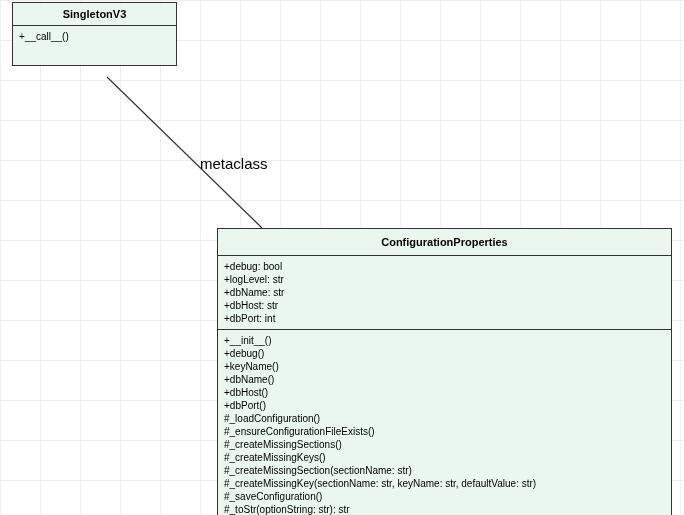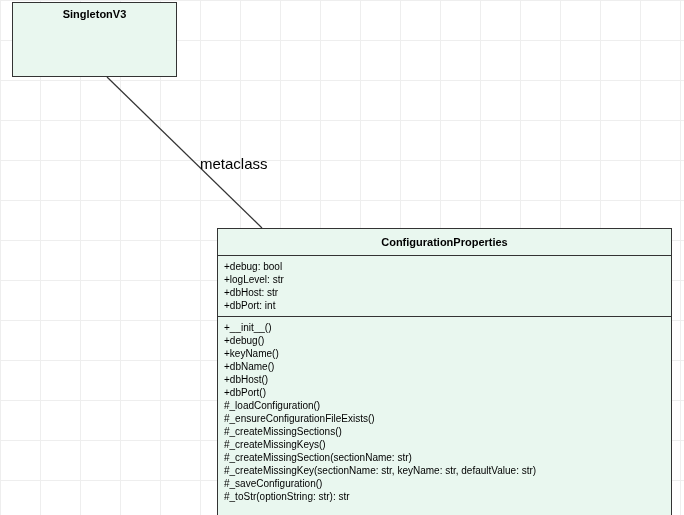--- a/index.html
+++ b/index.html
@@ -16,29 +16,33 @@
 <body>
 
 <div class="grid"></div>
 
 <svg class="conn">
   <line x1="107" y1="77" x2="262" y2="228" stroke="#333" stroke-width="1.2"></line>
 </svg>
 
 <div class="edge-label" style="left:200px;top:155px">metaclass</div>
 
-<div class="class-box" style="left:12px;top:2px;width:165px;height:75px">
+<div class="class-box" style="left:12px;top:2px;width:165px;height:64px">
   <div class="compartment class-name">SingletonV3</div>
+  <div class="compartment" style="height:48px">
+    <div class="method">+__call__()</div>
+  </div>
 </div>
 
 <div class="class-box" style="left:217px;top:228px;width:455px;height:337px">
   <div class="compartment class-name" style="padding:6px">ConfigurationProperties</div>
   <div class="compartment">
     <div class="attr">+debug: bool</div>
     <div class="attr">+logLevel: str</div>
+    <div class="attr">+dbName: str</div>
     <div class="attr">+dbHost: str</div>
     <div class="attr">+dbPort: int</div>
   </div>
   <div class="compartment">
     <div class="method">+__init__()</div>
     <div class="method">+debug()</div>
     <div class="method">+keyName()</div>
     <div class="method">+dbName()</div>
     <div class="method">+dbHost()</div>
     <div class="method">+dbPort()</div>

